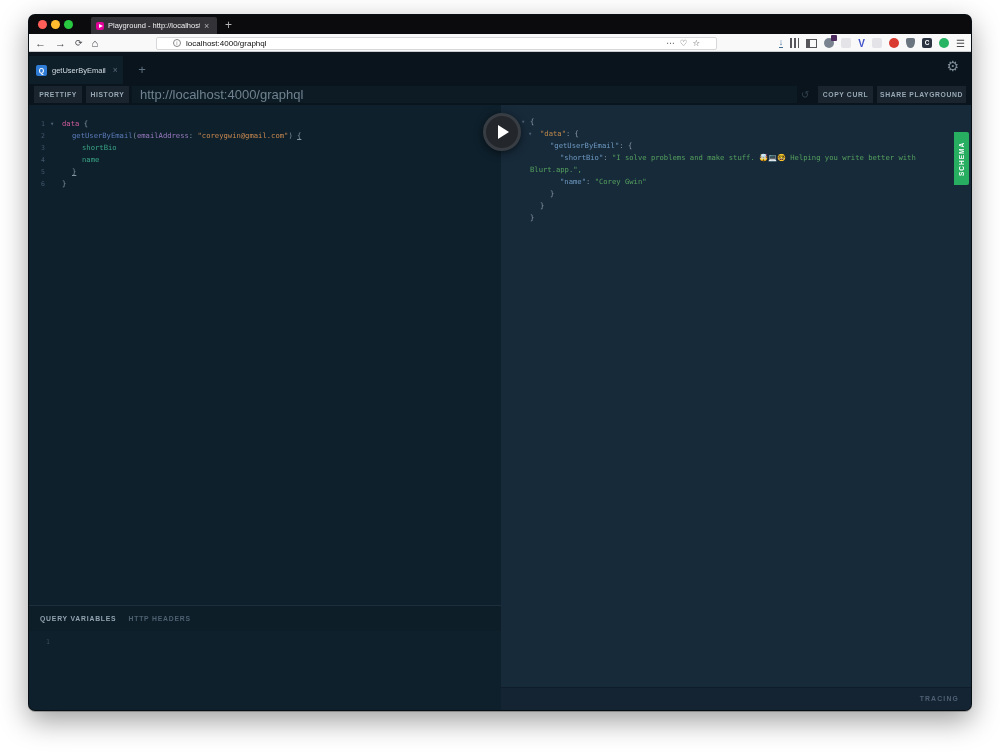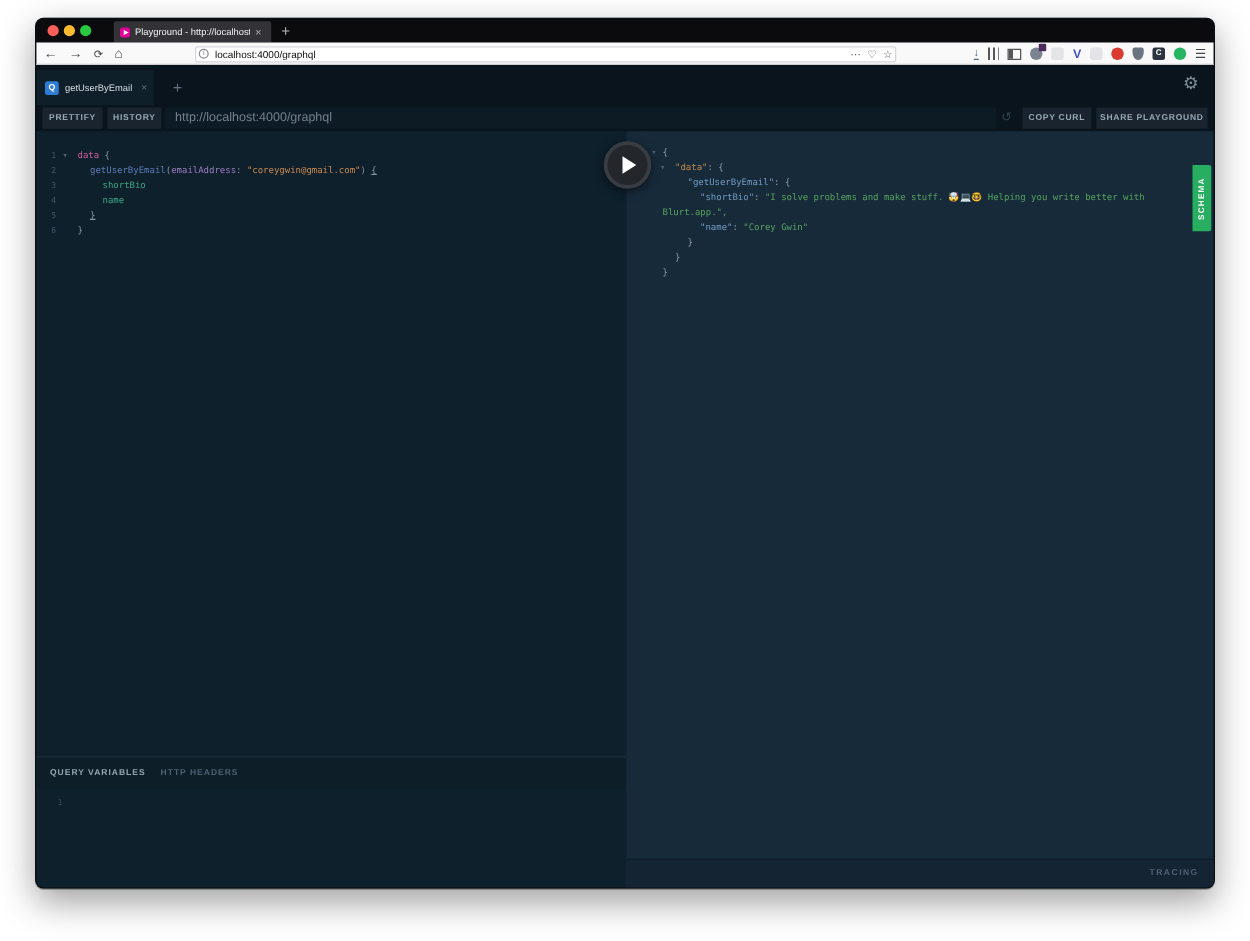--- a/index.html
+++ b/index.html
@@ -28,21 +28,21 @@
   .btab-fav::after { content:""; position:absolute; left:2.5px; top:2px; border-left:4px solid #fff; border-top:2.5px solid transparent; border-bottom:2.5px solid transparent; }
   .btab-title { color:#f0f0f2; font-size:7.5px; white-space:nowrap; overflow:hidden; width:92px; }
   .btab-close { color:#aeaeb2; font-size:9px; flex:0 0 auto; }
   .newtab { position:absolute; left:196px; top:2px; color:#b6b6ba; font-size:12px; line-height:17px; }
 
   
   .navbar { position:absolute; left:0; top:19px; right:0; height:18px; background:#f9f9fa; border-bottom:1px solid #ccccd0; }
   .nav-icons { position:absolute; left:6px; top:0; height:18px; display:flex; align-items:center; gap:9px; color:#47474c; font-size:11px; }
   .urlbar {
     position:absolute; left:127px; top:2.5px; width:561px; height:13px; background:#ffffff;
-    border:1px solid #d7d7db; border-radius:2px; display:flex; align-items:center; padding:0 2px; gap:5px;justify-content:center;
+    border:1px solid #d7d7db; border-radius:2px; display:flex; align-items:center; padding:0 16px; gap:5px;justify-content:center;
   }
   .urlbar .info { width:8px; height:8px; border:1px solid #88888c; border-radius:50%; color:#88888c; font-size:6px; line-height:7px; text-align:center; flex:0 0 auto; }
   .urlbar .url { font-size:8px; color:#0c0c0d; flex:1 1 auto; white-space:nowrap; overflow:hidden; }
   .urlbar .glyph { color:#5a5a5f; font-size:8.5px; flex:0 0 auto; }
   .ext-icons { position:absolute; right:6px; top:0; height:18px; display:flex; align-items:center; gap:7px; }
   .ext-icons > * { flex:0 0 auto; }
   .dl { color:#3f6b92; font-size:9px; border-bottom:1.5px solid #3f6b92; line-height:8px; height:10px; }
   .lib { width:9px; height:10px; background:repeating-linear-gradient(90deg,#55555a 0 2px,transparent 2px 4px); }
   .sbi { width:11px; height:9px; border:1px solid #55555a; background:linear-gradient(90deg,#55555a 3px,transparent 3px); }
   .onep { width:10px; height:10px; border-radius:50%; background:#7a8490; position:relative; }
@@ -65,21 +65,21 @@
   .pg-tab-close { color:#5a6b77; font-size:8.5px; margin-left:2px; }
   .pg-plus { position:absolute; left:100px; top:4px; width:26px; height:28px; color:#5f7181; font-size:13px; text-align:center; line-height:28px; }
   .gear { position:absolute; right:12px; top:6px; color:#7e8c97; font-size:14px; }
 
   .pg-toolbar { position:absolute; left:0; top:32px; right:0; height:21px; }
   .tbtn { position:absolute; top:2px; height:17px; background:#19242e; color:#97a8b4;
           font-size:6.8px; font-weight:bold; letter-spacing:.6px; text-align:center; line-height:17px; }
   .tb-prettify { left:5px; width:48px; }
   .tb-history { left:57px; width:43px; }
   .tb-url { position:absolute; left:103px; top:2px; width:665px; height:17px; background:#0d1b25;
-            color:#70828f; font-size:10px; line-height:17px; padding-left:8px; }
+            color:#70828f; font-size:13px; line-height:17px; padding-left:8px; }
   .tb-reload { position:absolute; left:772px; top:2px; color:#31424f; font-size:10px; line-height:17px; }
   .tb-copy { left:789px; width:55px; }
   .tb-share { left:848px; width:89px; }
 
   .pane-left { position:absolute; left:0; top:53px; width:472px; bottom:0; background:#0e202c; }
   .pane-right { position:absolute; left:472px; top:53px; right:0; bottom:0; background:#172a3a; }
 
   .code { font-family:"DejaVu Sans Mono", monospace; font-size:7.2px; line-height:12px; white-space:pre; }
   .gut { position:absolute; width:16px; text-align:right; color:#41566b; font-size:6.5px; line-height:12px; }
   .fold { position:absolute; color:#4c6073; font-size:7px; line-height:12px; }

